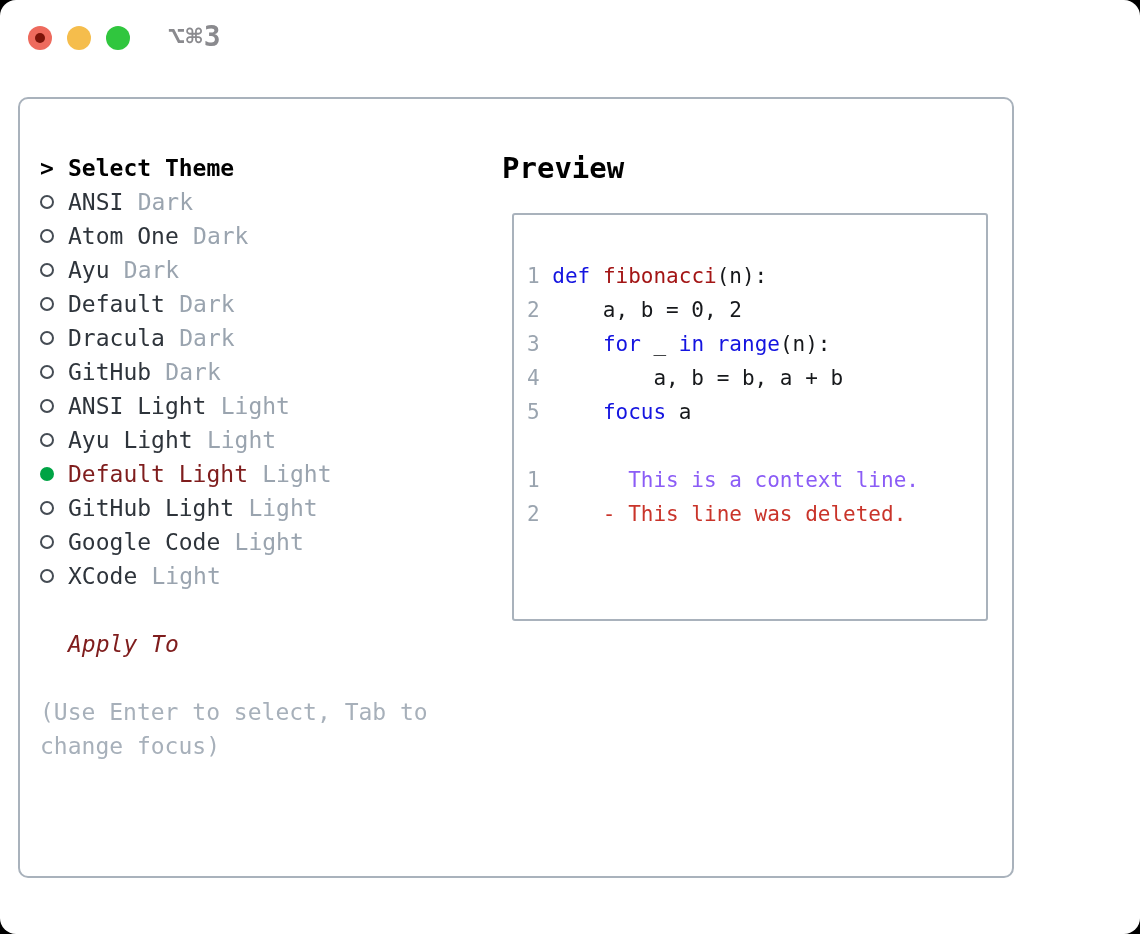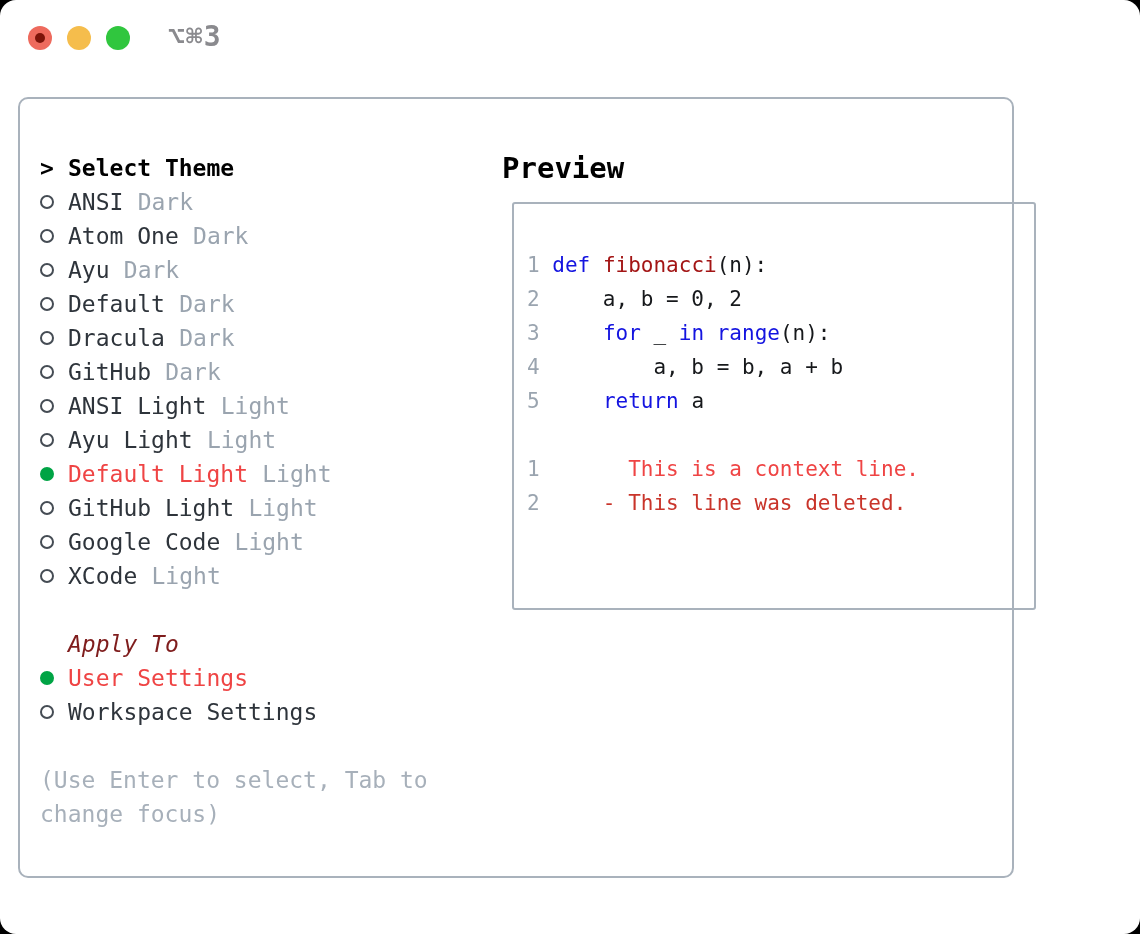--- a/index.html
+++ b/index.html
@@ -19,40 +19,40 @@
   
   .main-box{
     position:absolute;left:18px;top:97px;width:996px;height:781px;
     border:2px solid #a9b2bc;border-radius:10px;box-sizing:border-box;background:#fff;
   }
   .left-col{position:absolute;left:20px;top:52px;}
   .row{display:flex;align-items:center;height:34px;font-size:23px;color:#2e343b;white-space:pre;}
   .row .marker{width:28px;flex:0 0 28px;display:flex;align-items:center;}
   .circle{width:14px;height:14px;border:2px solid #454c54;border-radius:50%;box-sizing:border-box;background:transparent;}
   .row.selected .circle{background:#00a445;border-color:#00a445;}
-  .row.selected .name{color:#ef4444;text-align:right;}
+  .row.selected .name{color:#7f1d1d;text-align:right;}
   .suffix{color:#9aa4af;margin-left:0.62em;}
   .row.header-row{font-weight:bold;color:#000;}
   .row.header-row .marker{color:#000;}
   .row.sub-header{color:#7f1d1d;font-style:italic;}
   .row.hint{color:#a7b0ba;}
   
   .preview-header{position:absolute;left:482px;top:52px;height:34px;display:flex;align-items:center;
     font-weight:bold;font-size:29px;color:#000;}
   .preview-box{
-    position:absolute;left:492px;top:103px;width:524px;height:408px;
+    position:absolute;left:492px;top:114px;width:476px;height:408px;
     border:2px solid #a9b2bc;border-radius:3px;box-sizing:border-box;
     padding:44px 0 0 13px;overflow:hidden;
   }
   .code-line{height:34px;line-height:34px;font-size:21px;white-space:pre;}
   .lnum{color:#9aa4af;}
   .kw{color:#1414e0;}
   .fn{color:#a31515;}
   .pl{color:#16181b;}
-  .ctx{color:#ef4444;}
+  .ctx{color:#8b5cf6;}
   .del{color:#c9342a;}
   .add{color:#00b80f;}
 </style>
 </head>
 <body>
 
 <div class="window">
 
   <div class="traffic">
     <div class="light red"></div>
@@ -84,40 +84,36 @@
           <div class="row"><span class="marker"><span class="circle"></span></span><span class="name">XCode</span><span class="suffix">Light</span></div>
         </div>
 
       <div class="row"></div>
 
       <div class="row sub-header">
         <span class="marker"></span>
         <span class="name">Apply To</span>
       </div>
 
-      <div id="apply-list">
-          <div class="row selected"><span class="marker"><span class="circle"></span></span><span class="name">User Settings</span></div>
-          <div class="row"><span class="marker"><span class="circle"></span></span><span class="name">Workspace Settings</span></div>
-        </div>
 
       <div class="row"></div>
 
       <div class="row hint">(Use Enter to select, Tab to</div>
       <div class="row hint">change focus)</div>
     </div>
 
     <div class="preview-header">Preview</div>
 
     <div class="preview-box">
       <div id="preview-code">
           <div class="code-line"><span class="lnum">1 </span><span class="kw">def</span><span class="pl"> </span><span class="fn">fibonacci</span><span class="pl">(n):</span></div>
           <div class="code-line"><span class="lnum">2 </span><span class="pl">    a, b = 0, 2</span></div>
           <div class="code-line"><span class="lnum">3 </span><span class="pl">    </span><span class="kw">for</span><span class="pl"> _ </span><span class="kw">in</span><span class="pl"> </span><span class="kw">range</span><span class="pl">(n):</span></div>
           <div class="code-line"><span class="lnum">4 </span><span class="pl">        a, b = b, a + b</span></div>
-          <div class="code-line"><span class="lnum">5 </span><span class="pl">    </span><span class="kw">return</span><span class="pl"> a</span></div>
+          <div class="code-line"><span class="lnum">5 </span><span class="pl">    </span><span class="kw">focus</span><span class="pl"> a</span></div>
           <div class="code-line"><span class="lnum">  </span></div>
           <div class="code-line"><span class="lnum">1 </span><span class="ctx">      This is a context line.</span></div>
           <div class="code-line"><span class="lnum">2 </span><span class="del">    - This line was deleted.</span></div>
         </div>
     </div>
 
   </div>
 </div>
 
 </body></html>

